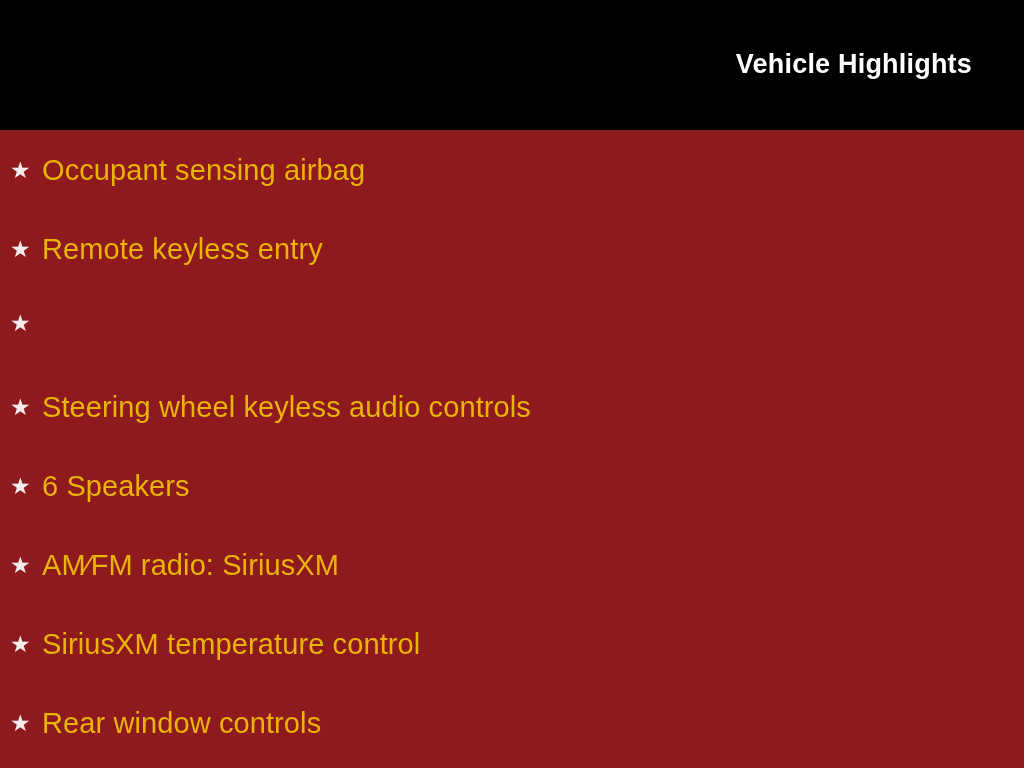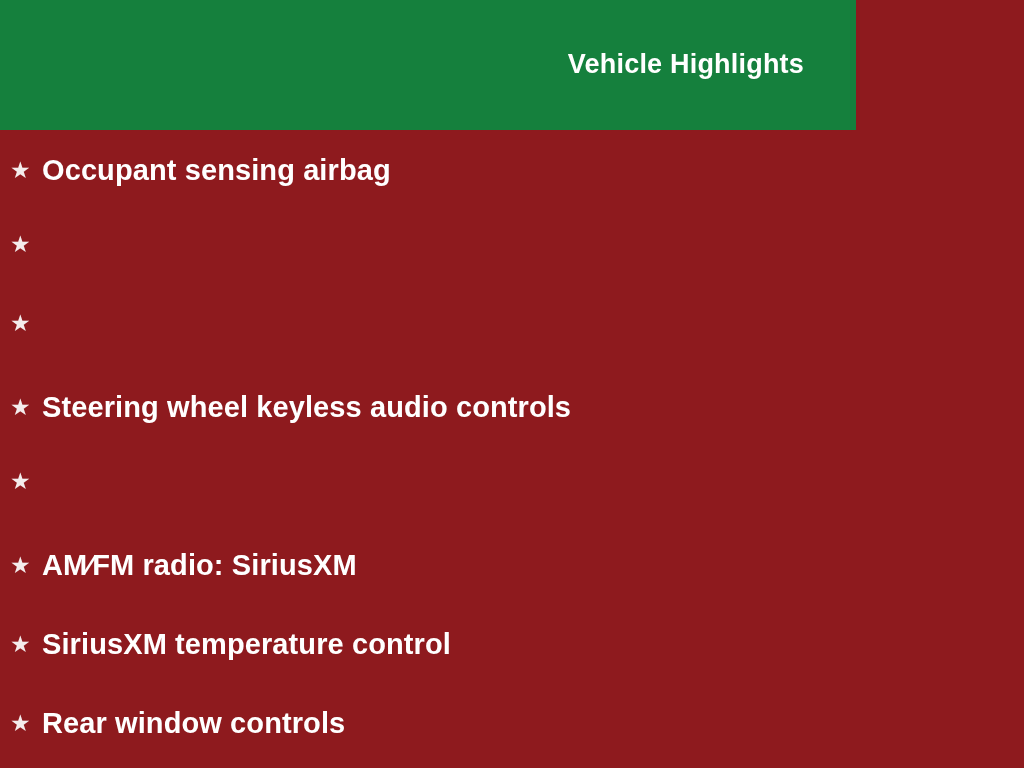--- a/index.html
+++ b/index.html
@@ -20,23 +20,23 @@
     height: 768px;
     background: #8e1a1e;
     overflow: hidden;
   }
 
   
   #header-band {
     position: absolute;
     left: 0;
     top: 0;
-    width: 856px;
+    width: 1024px;
     height: 130px;
-    background: #15803d;
+    background: #000000;
     box-sizing: border-box;
   }
 
   #slide-title {
     position: absolute;
     right: 52px;
     top: 46px;
     font-size: 27px;
     font-weight: bold;
     color: #ffffff;
@@ -75,22 +75,22 @@
     line-height: 1;
     color: #f4ecec;
     text-align: left;
     position: relative;
     top: -2px;
   }
 
   .highlight-text {
     font-size: 29px;
     line-height: 1;
-    color: #ffffff;
-    font-weight: 700;
+    color: #eab308;
+    font-weight: 400;
     letter-spacing: 0.1px;
   }
 
   
   .highlight-item:nth-child(1)  { top: 26px;  }
   .highlight-item:nth-child(2)  { top: 105px; }
   .highlight-item:nth-child(3)  { top: 184px; }
   .highlight-item:nth-child(4)  { top: 263px; }
   .highlight-item:nth-child(5)  { top: 342px; }
   .highlight-item:nth-child(6)  { top: 421px; }
@@ -108,33 +108,35 @@
 
   <ul id="highlights-list">
 
     <li class="highlight-item">
       <span class="bullet-star">★</span>
       <span class="highlight-text">Occupant sensing airbag</span>
     </li>
 
     <li class="highlight-item">
       <span class="bullet-star">★</span>
+      <span class="highlight-text">Remote keyless entry</span>
     </li>
 
     <li class="highlight-item">
       <span class="bullet-star">★</span>
     </li>
 
     <li class="highlight-item">
       <span class="bullet-star">★</span>
       <span class="highlight-text">Steering wheel keyless audio controls</span>
     </li>
 
     <li class="highlight-item">
       <span class="bullet-star">★</span>
+      <span class="highlight-text">6 Speakers</span>
     </li>
 
     <li class="highlight-item">
       <span class="bullet-star">★</span>
       <span class="highlight-text">AM⁄FM radio: SiriusXM</span>
     </li>
 
     <li class="highlight-item">
       <span class="bullet-star">★</span>
       <span class="highlight-text">SiriusXM temperature control</span>

